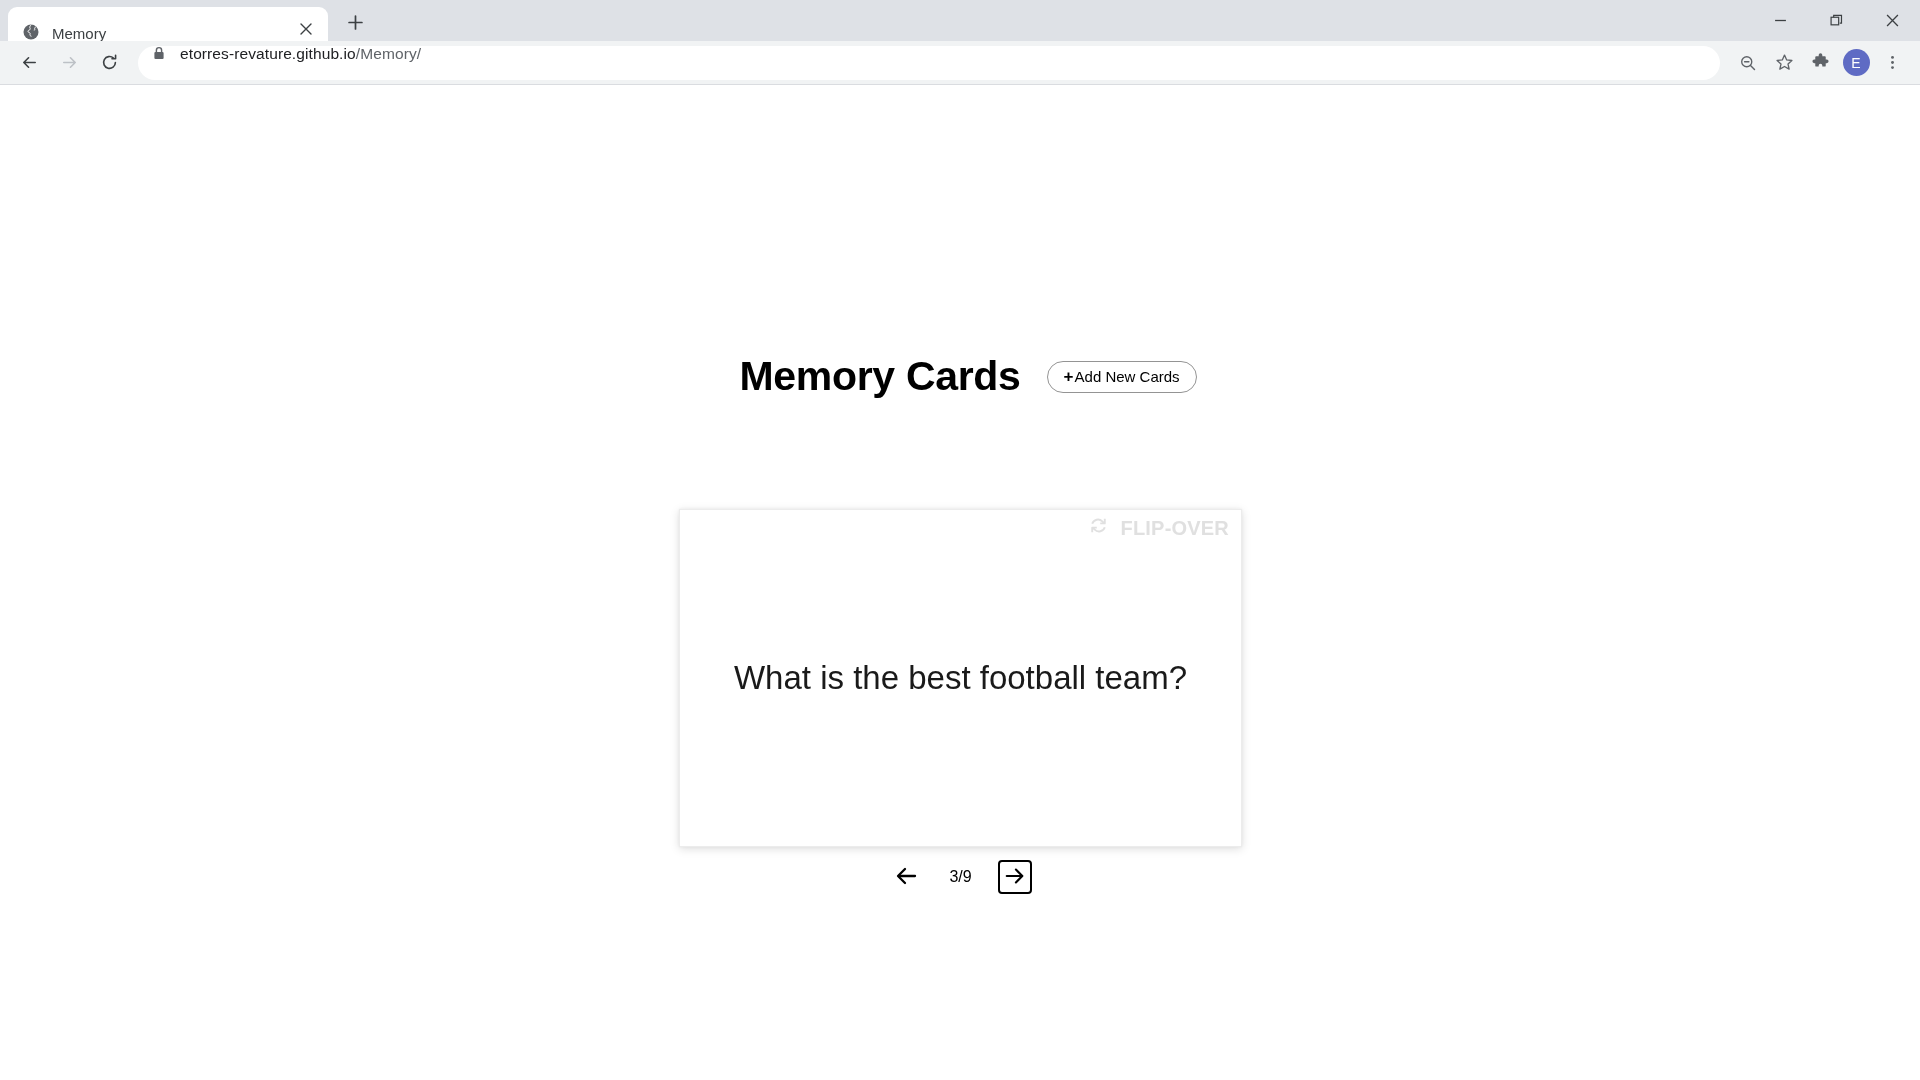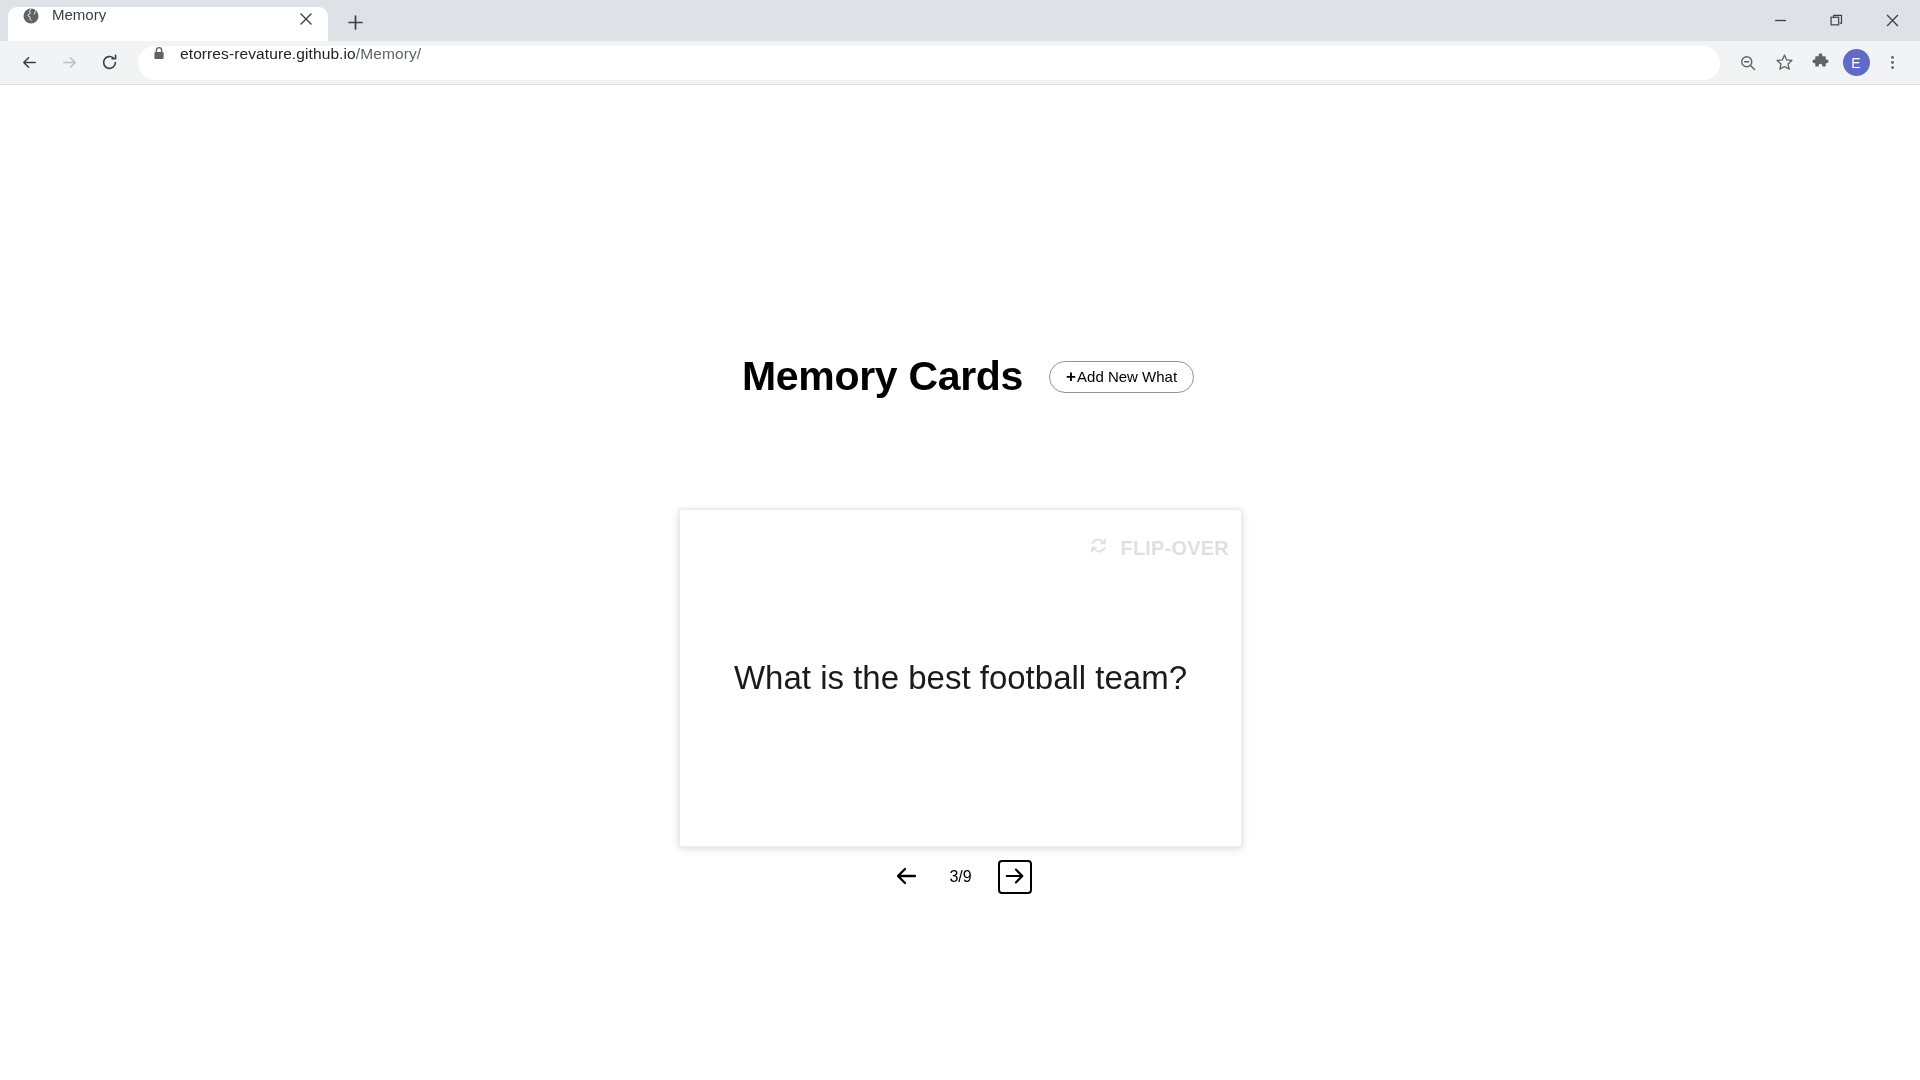--- a/index.html
+++ b/index.html
@@ -14,21 +14,21 @@
   .browser { width: 1920px; height: 1080px; display: flex; flex-direction: column; }
 
   .tabstrip {
     height: 41px; background: #dee1e6;
     display: flex; align-items: flex-end; position: relative;
     flex: 0 0 41px;
   }
   .tab {
     width: 320px; height: 34px; background: #ffffff;
     border-radius: 9px 9px 0 0; margin-left: 8px;
-    display: flex; align-items: flex-start; padding: 0 10px 0 14px;
+    display: flex; align-items: flex-end; padding: 0 10px 0 14px;
     position: relative;
   }
   .tab-favicon { width: 18px; height: 18px; flex: 0 0 18px; margin-right: 12px; }
   .tab-title {
     font-size: 15px; color: #3c4043; flex: 1 1 auto;
     white-space: nowrap; overflow: hidden; text-overflow: ellipsis;
     line-height: 1;
   }
   .tab-close {
     width: 24px; height: 24px; flex: 0 0 24px;
@@ -107,21 +107,21 @@
   .plus-glyph { font-weight: bold; font-size: 17px; margin-right: 1px; line-height: 1; }
 
   .card {
     position: absolute; left: 679px; top: 424px;
     width: 563px; height: 338px;
     background: #ffffff;
     border: 1px solid #ececec;
     box-shadow: 0 2px 9px rgba(0,0,0,0.13), 0 0 3px rgba(0,0,0,0.05);
   }
   .flip-over {
-    position: absolute; right: 12px; top: 26px;
+    position: absolute; right: 12px; top: 6px;
     display: flex; align-items: center; gap: 13px;
     color: #e0e0e0; font-size: 20px; font-weight: bold;
     letter-spacing: .2px;
   }
   .card-question {
     position: absolute; left: 0; right: 0; top: 50%;
     transform: translateY(-50%);
     text-align: center; font-size: 33px; color: #1a1a1a;
     padding: 0 26px; line-height: 1.3;
   }
@@ -251,21 +251,21 @@
     </div>
   </div>
 
   <div class="viewport">
     <div class="page-inner">
 
       <div class="header-row">
         <div class="page-title">Memory Cards</div>
         <div class="pill-btn">
           <span class="plus-glyph">+</span>
-          <span>Add New What</span>
+          <span>Add New Cards</span>
         </div>
       </div>
 
       <div class="card">
         <div class="flip-over">
           <span>
             <svg width="19" height="19" viewBox="0 0 20 20">
               <path d="M3.4 8.2 a6.4 6.4 0 0 1 10.6 -2.6 l2 2" fill="none" stroke="#e0e0e0" stroke-width="2"></path>
               <path d="M16.6 2.8 V7.8 H11.8" fill="none" stroke="#e0e0e0" stroke-width="2" stroke-linejoin="round"></path>
               <path d="M16.6 11.8 a6.4 6.4 0 0 1 -10.6 2.6 l-2 -2" fill="none" stroke="#e0e0e0" stroke-width="2"></path>

